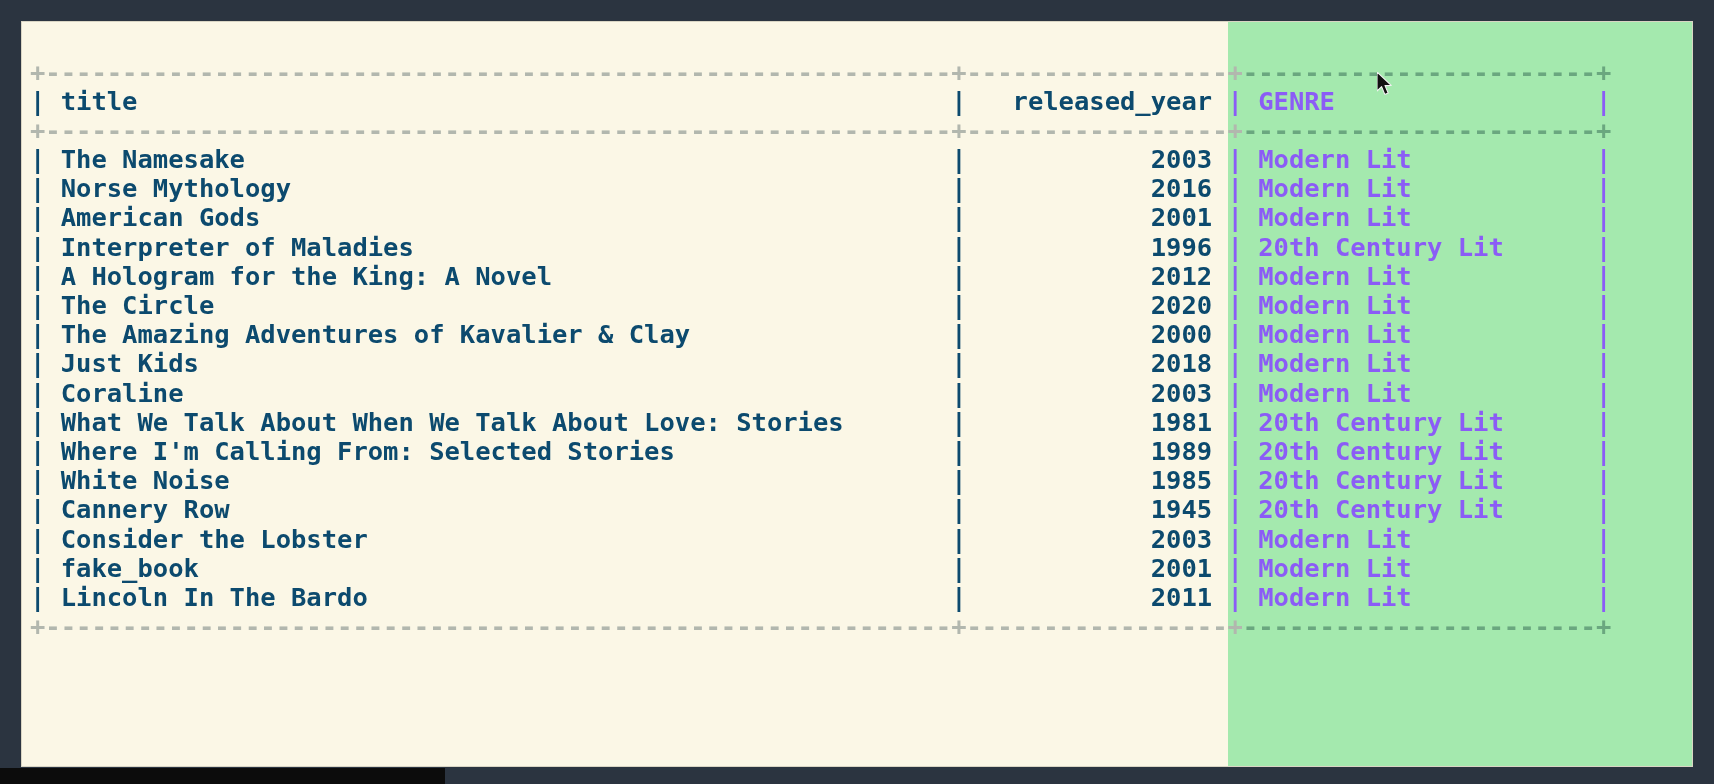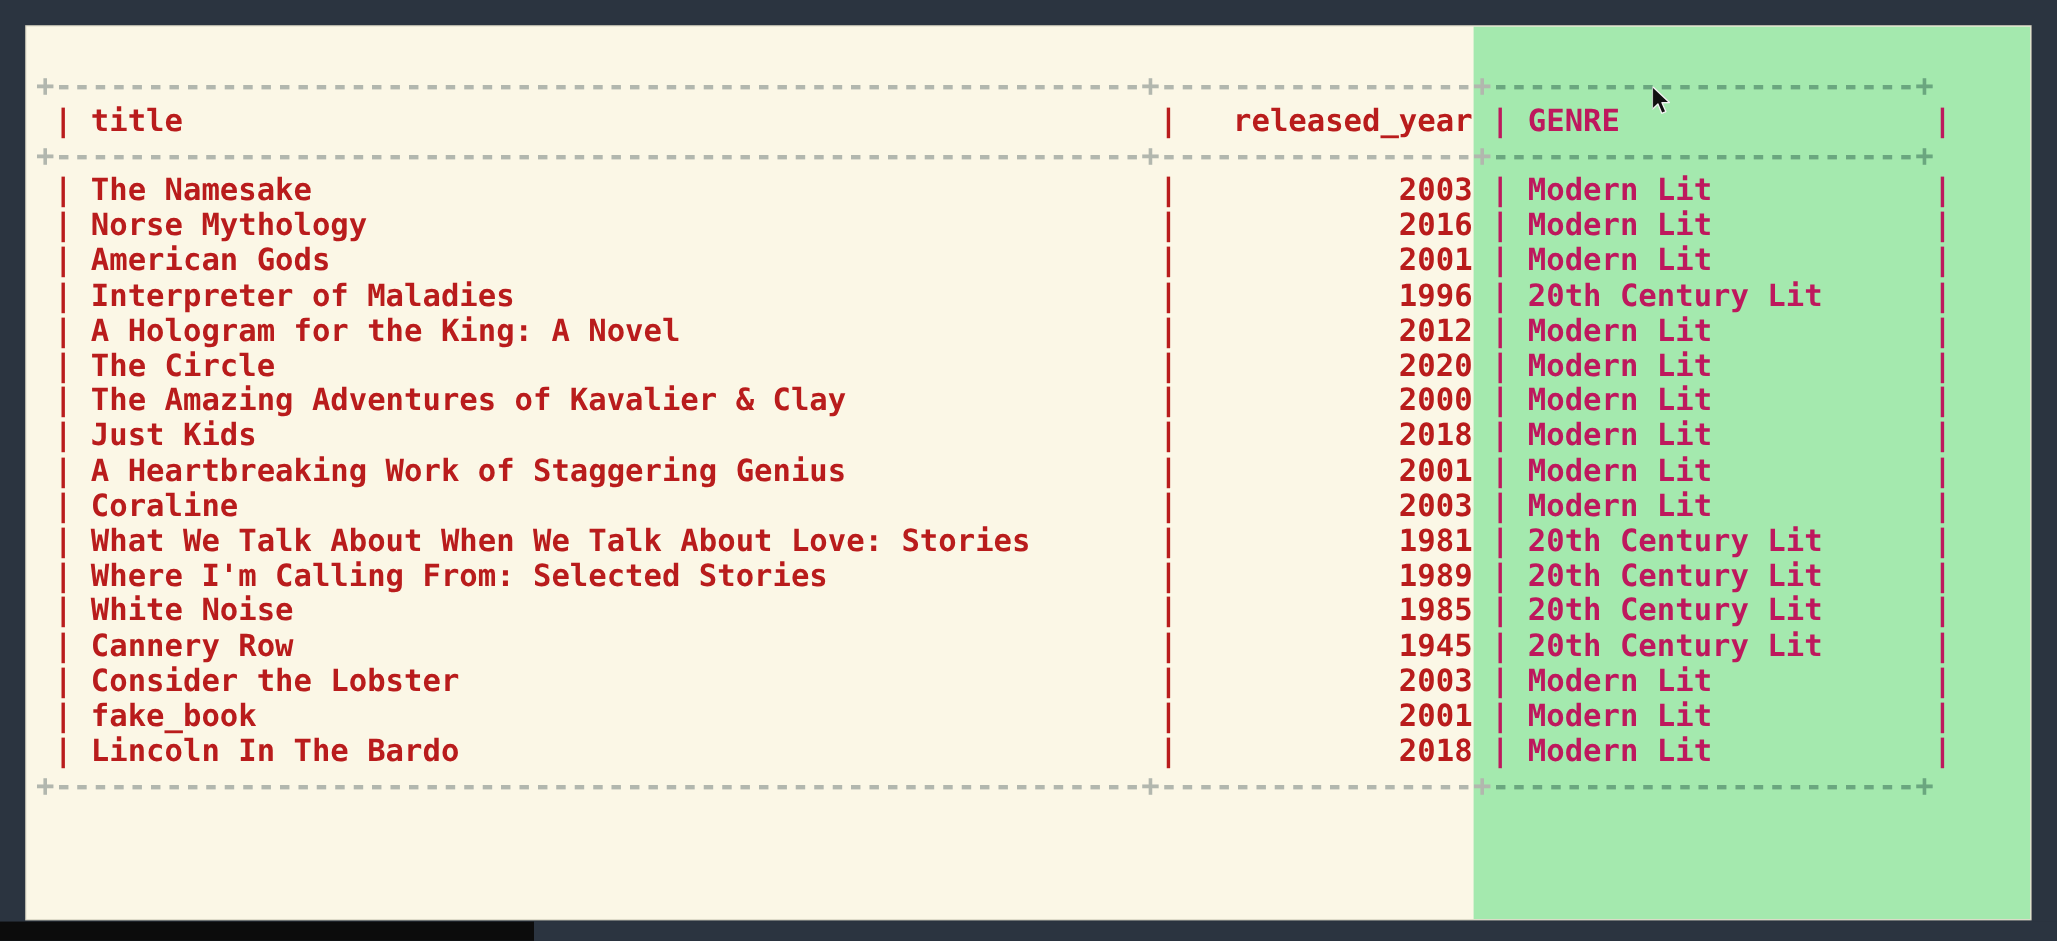--- a/index.html
+++ b/index.html
@@ -56,22 +56,22 @@
     letter-spacing: 0px;
     color: #5d6b70;
     font-weight: bold;
     -webkit-font-smoothing: antialiased;
   }
 
   .tline { display: block; height: 29.2px; position: relative; }
 
   .rule { color: #b2b7ae; }
 
-  .seg-title   { color: #b91c1c; margin-left: 15px; }
-  .seg-genre   { color: #be185d; }
+  .seg-title   { color: #0c4a6e; }
+  .seg-genre   { color: #8b5cf6; }
   .seg-rule-g  { color: #6aa77f; }
 
   
   #mouse-cursor {
     position: absolute;
     left: 1377px;
     top: 72px;
     width: 18px;
     height: 26px;
     pointer-events: none;
@@ -106,29 +106,28 @@
 </span><span class="tline"><span class="seg-title">| title                                                     |   released_year </span><span class="seg-genre">| GENRE                 |</span>
 </span><span class="tline"><span class="rule">+-----------------------------------------------------------+-----------------+</span><span class="seg-rule-g">-----------------------+</span>
 </span><span class="tline"><span class="seg-title">| The Namesake                                              |            2003 </span><span class="seg-genre">| Modern Lit            |</span>
 </span><span class="tline"><span class="seg-title">| Norse Mythology                                           |            2016 </span><span class="seg-genre">| Modern Lit            |</span>
 </span><span class="tline"><span class="seg-title">| American Gods                                             |            2001 </span><span class="seg-genre">| Modern Lit            |</span>
 </span><span class="tline"><span class="seg-title">| Interpreter of Maladies                                   |            1996 </span><span class="seg-genre">| 20th Century Lit      |</span>
 </span><span class="tline"><span class="seg-title">| A Hologram for the King: A Novel                          |            2012 </span><span class="seg-genre">| Modern Lit            |</span>
 </span><span class="tline"><span class="seg-title">| The Circle                                                |            2020 </span><span class="seg-genre">| Modern Lit            |</span>
 </span><span class="tline"><span class="seg-title">| The Amazing Adventures of Kavalier &amp; Clay                 |            2000 </span><span class="seg-genre">| Modern Lit            |</span>
 </span><span class="tline"><span class="seg-title">| Just Kids                                                 |            2018 </span><span class="seg-genre">| Modern Lit            |</span>
-</span><span class="tline"><span class="seg-title">| A Heartbreaking Work of Staggering Genius                 |            2001 </span><span class="seg-genre">| Modern Lit            |</span>
 </span><span class="tline"><span class="seg-title">| Coraline                                                  |            2003 </span><span class="seg-genre">| Modern Lit            |</span>
 </span><span class="tline"><span class="seg-title">| What We Talk About When We Talk About Love: Stories       |            1981 </span><span class="seg-genre">| 20th Century Lit      |</span>
 </span><span class="tline"><span class="seg-title">| Where I'm Calling From: Selected Stories                  |            1989 </span><span class="seg-genre">| 20th Century Lit      |</span>
 </span><span class="tline"><span class="seg-title">| White Noise                                               |            1985 </span><span class="seg-genre">| 20th Century Lit      |</span>
 </span><span class="tline"><span class="seg-title">| Cannery Row                                               |            1945 </span><span class="seg-genre">| 20th Century Lit      |</span>
 </span><span class="tline"><span class="seg-title">| Consider the Lobster                                      |            2003 </span><span class="seg-genre">| Modern Lit            |</span>
 </span><span class="tline"><span class="seg-title">| fake_book                                                 |            2001 </span><span class="seg-genre">| Modern Lit            |</span>
-</span><span class="tline"><span class="seg-title">| Lincoln In The Bardo                                      |            2018 </span><span class="seg-genre">| Modern Lit            |</span>
+</span><span class="tline"><span class="seg-title">| Lincoln In The Bardo                                      |            2011 </span><span class="seg-genre">| Modern Lit            |</span>
 </span><span class="tline"><span class="rule">+-----------------------------------------------------------+-----------------+</span><span class="seg-rule-g">-----------------------+</span>
 </span></pre>
   </div>
 
   <div id="mouse-cursor">
     <svg width="18" height="26" viewBox="0 0 18 26">
       <polygon points="0,0 0,19 4.6,14.6 7.8,22.4 11.2,21 8.0,13.6 14.2,13.4" fill="#111111" stroke="#f2f2f2" stroke-width="1.1" stroke-linejoin="round"></polygon>
     </svg>
   </div>
 

